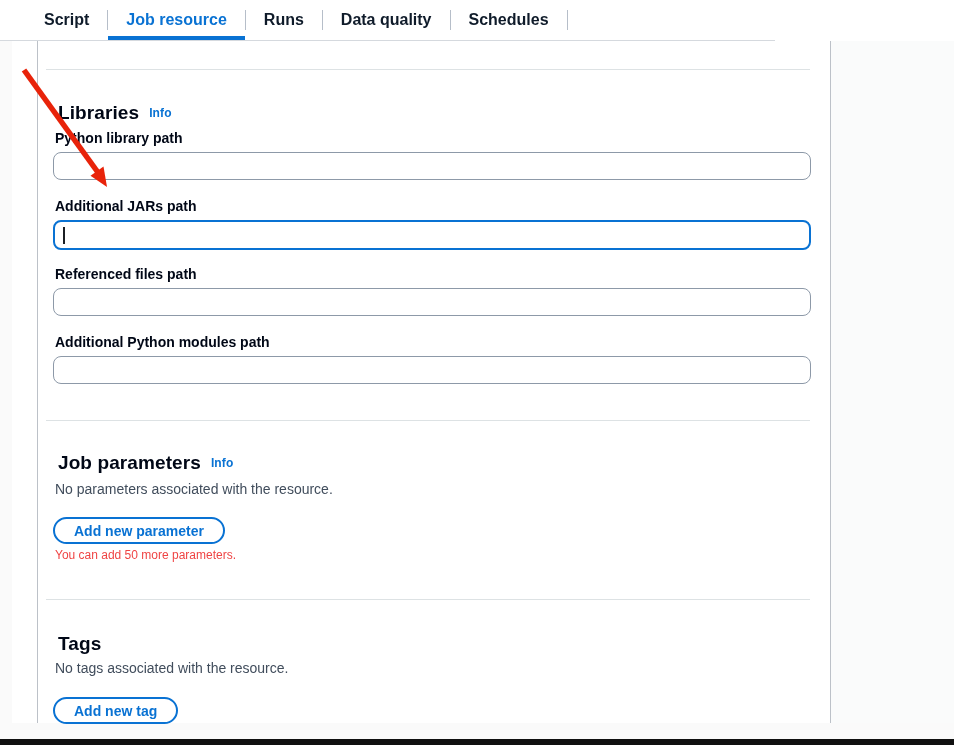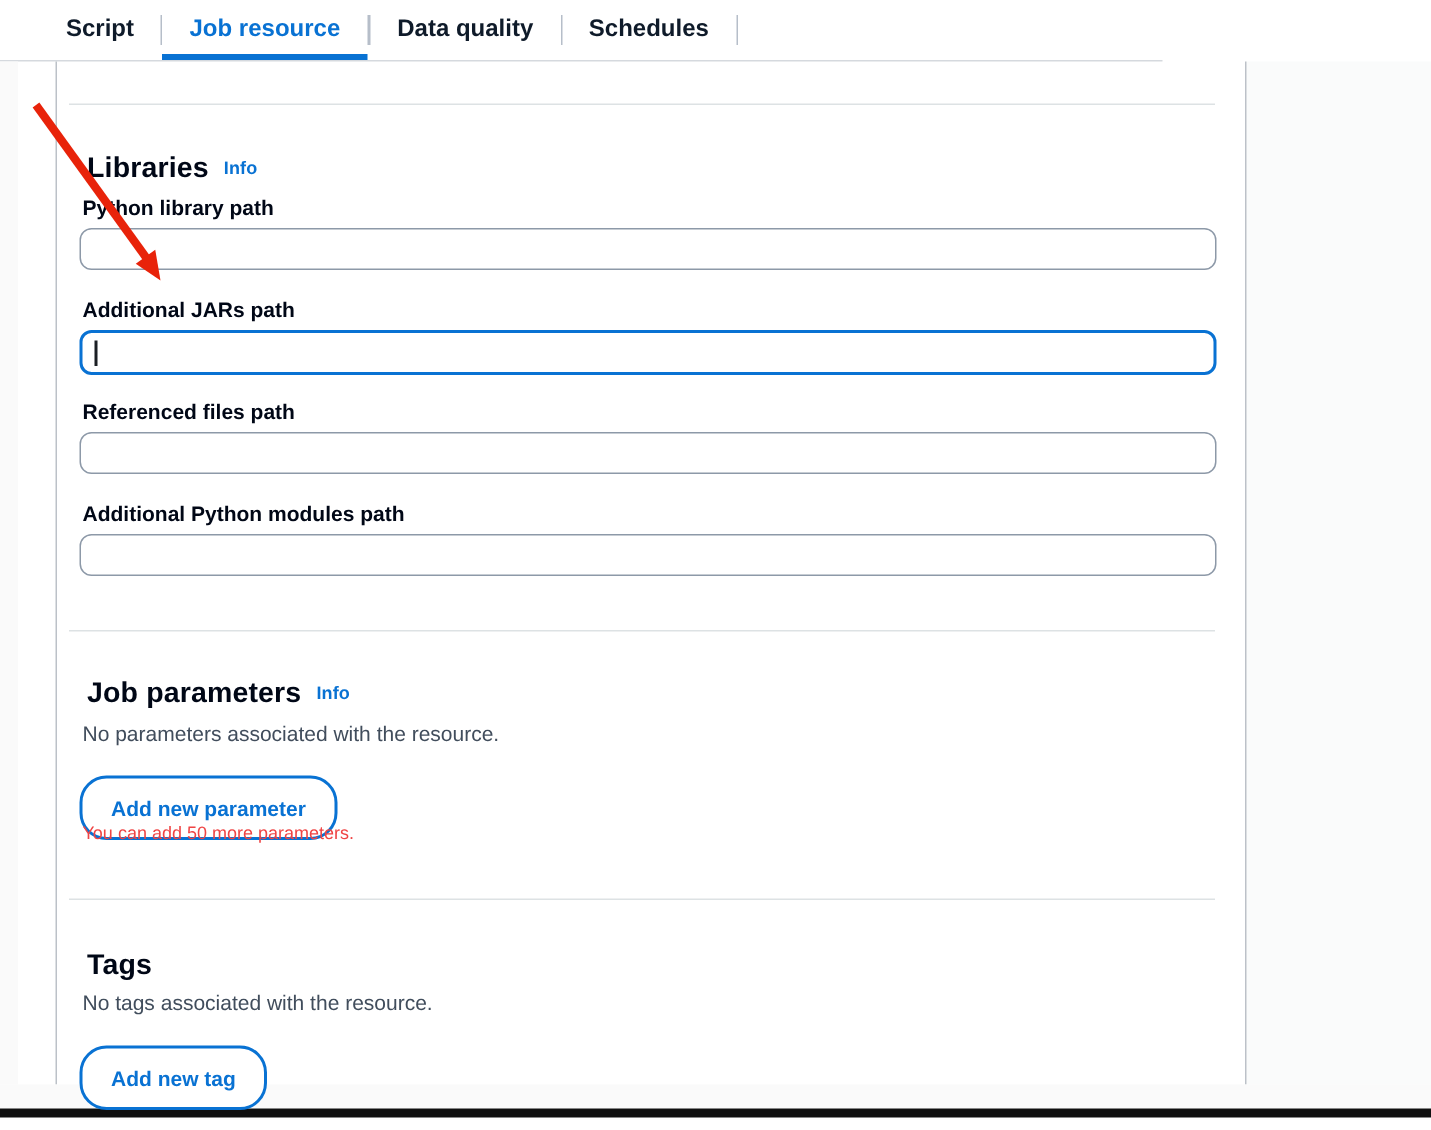--- a/index.html
+++ b/index.html
@@ -66,38 +66,39 @@
   }
   .empty-text {
     position: absolute; left: 55px;
     font-size: 14px; color: #414d5c;
   }
   .hint-text {
     position: absolute; left: 55px;
     font-size: 12px; color: #ef4444;
   }
   .pill-button {
-    position: absolute; left: 53px; height: 43px;
+    position: absolute; left: 53px; height: 27px;
     display: inline-flex; align-items: center;
     border: 2px solid #0972d3; border-radius: 18px; background: #fff;
     color: #0972d3; font-size: 14px; font-weight: 700;
     padding: 0 19px; cursor: pointer; white-space: nowrap;
     font-family: "Liberation Sans", sans-serif;
     text-align: right;
   }
   .arrow-overlay { position: absolute; left: 14px; top: 60px; pointer-events: none; }
 </style>
 </head>
 <body>
 
 <div class="tabbar">
   <div class="tab">Script</div>
   <div class="tab-divider"></div>
   <div class="tab active">Job resource</div>
   <div class="tab-divider"></div>
+  <div class="tab">Runs</div>
   <div class="tab-divider"></div>
   <div class="tab">Data quality</div>
   <div class="tab-divider"></div>
   <div class="tab">Schedules</div>
   <div class="tab-divider"></div>
 </div>
 
 <div class="left-strip"></div>
 <div class="left-border"></div>
 <div class="right-area"></div>

